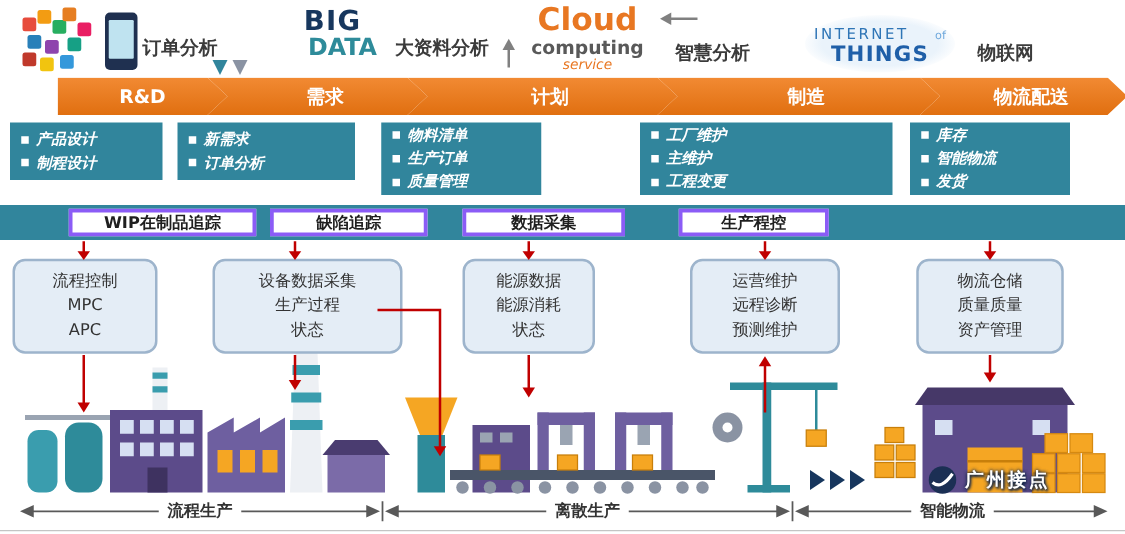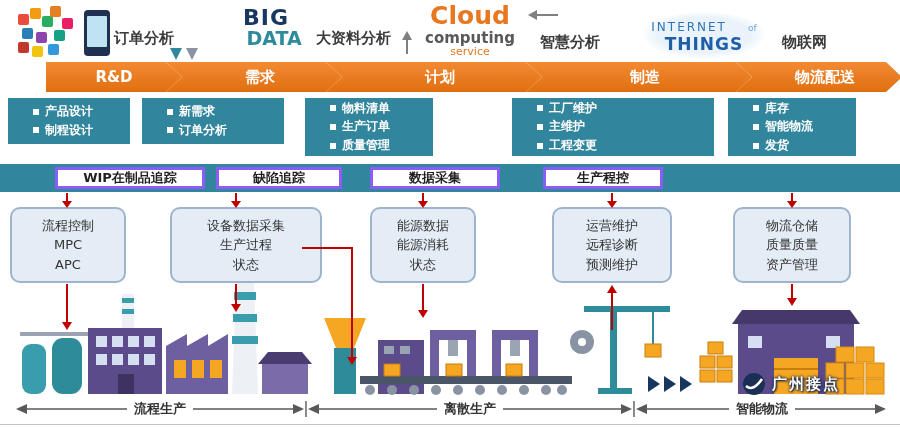--- a/index.html
+++ b/index.html
@@ -15,37 +15,37 @@
 
   .top-label { position:absolute; font-size:15px; font-weight:bold; color:#3b3b3b; white-space:nowrap; }
 
   .bigdata { position:absolute; left:216px; top:6px; width:100px; height:52px; text-align:center; line-height:1.05; }
   .bigdata .w1 { font-size:22px; font-weight:900; color:#17375E; letter-spacing:1px; }
   .bigdata .w2 { font-size:19px; font-weight:900; color:#2E8B9A; margin-left:16px; }
 
   .cloudwc { position:absolute; left:405px; top:2px; width:130px; height:58px; text-align:center; line-height:1.1; }
   .cloudwc .c1 { font-size:25px; font-weight:bold; color:#E87722; }
   .cloudwc .c2 { font-size:15px; font-weight:bold; color:#595959; }
-  .cloudwc .c3 { font-size:11px; color:#E87722; }
+  .cloudwc .c3 { font-size:11px; font-style:italic; color:#E87722; }
 
   .iotwc { position:absolute; left:644px; top:12px; width:120px; height:46px; text-align:center; line-height:1.15; padding-top:5px;
            background:radial-gradient(ellipse at center, #EAF3FB 55%, rgba(234,243,251,0) 75%); border-radius:50%; }
   .iotwc .i1 { font-size:12px; font-weight:normal; color:#2E75B6; letter-spacing:2px; }
   .iotwc .i2 { font-size:9px; color:#6FA8DC; margin-left:16px; }
   .iotwc .i3 { font-size:17px; font-weight:900; color:#1F5FA8; letter-spacing:1px; }
 
   
   .banner { position:absolute; top:62px; height:30px; background:linear-gradient(#F28A33,#E06F10);
             color:#fff; font-weight:bold; font-size:15px; display:flex; align-items:center; justify-content:center;margin-left:40px; }
   .banner.first { clip-path:polygon(0 0, calc(100% - 16px) 0, 100% 50%, calc(100% - 16px) 100%, 0 100%); }
   .banner.chev  { clip-path:polygon(0 0, calc(100% - 16px) 0, 100% 50%, calc(100% - 16px) 100%, 0 100%, 16px 50%); padding-left:12px; }
 
   
-  .detail-box { position:absolute; top:98px; background:#31859C; color:#fff; padding:6px 25px;
-                display:flex; flex-direction:column; justify-content:center; gap:3px; }
+  .detail-box { position:absolute; top:98px; background:#31859C; color:#fff; padding:6px 9px;
+                display:flex; flex-direction:column; justify-content:center; gap:3px;font-style:italic; }
   .detail-item { font-size:12px; font-weight:bold; display:flex; align-items:center; gap:6px; line-height:1.3; }
   .bullet { width:6px; height:6px; background:#fff; display:inline-block; flex:none; }
 
   
   .track-bar { position:absolute; left:0; top:164px; width:900px; height:28px; background:#31859C; }
   .track-box { position:absolute; top:167px; height:22px; background:#fff; border:3px solid #8b5cf6;
                display:flex; align-items:center; justify-content:center; font-size:13px; font-weight:bold; color:#1f1f1f; }
 
   
   .func-box { position:absolute; top:207px; height:76px; background:#E4EDF6; border:2px solid #9DB4CC; border-radius:10px;

